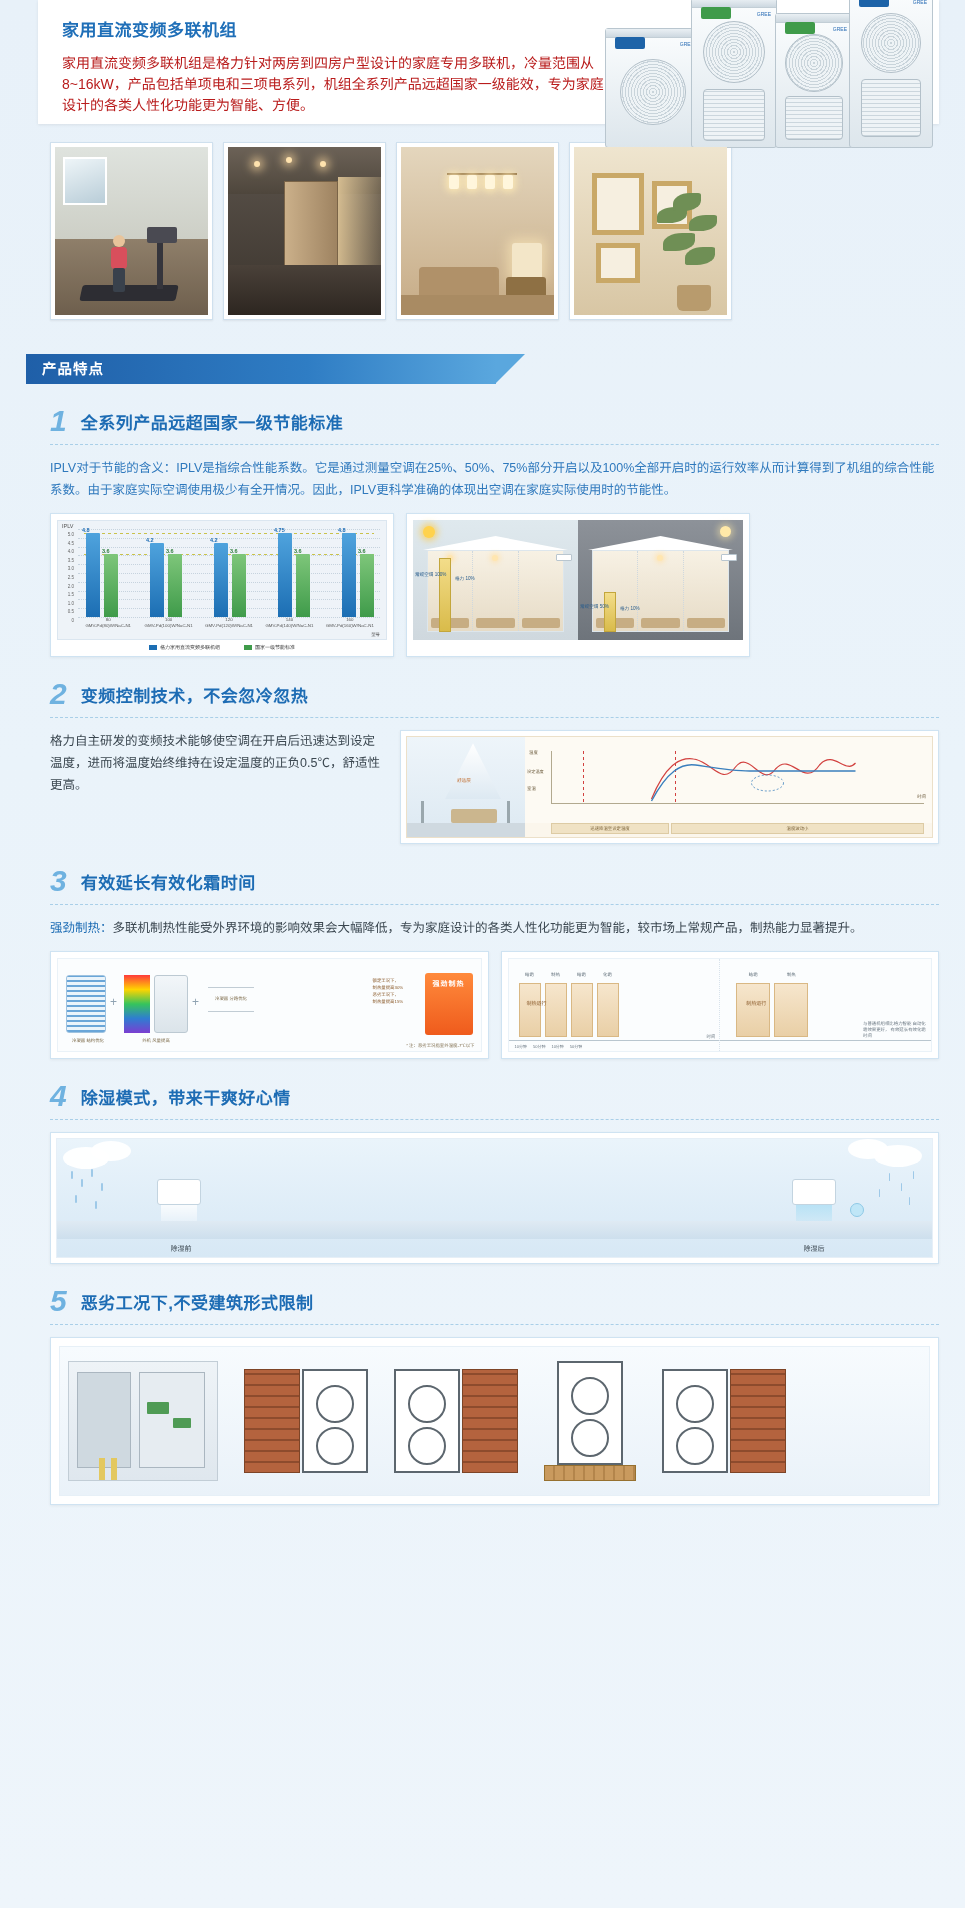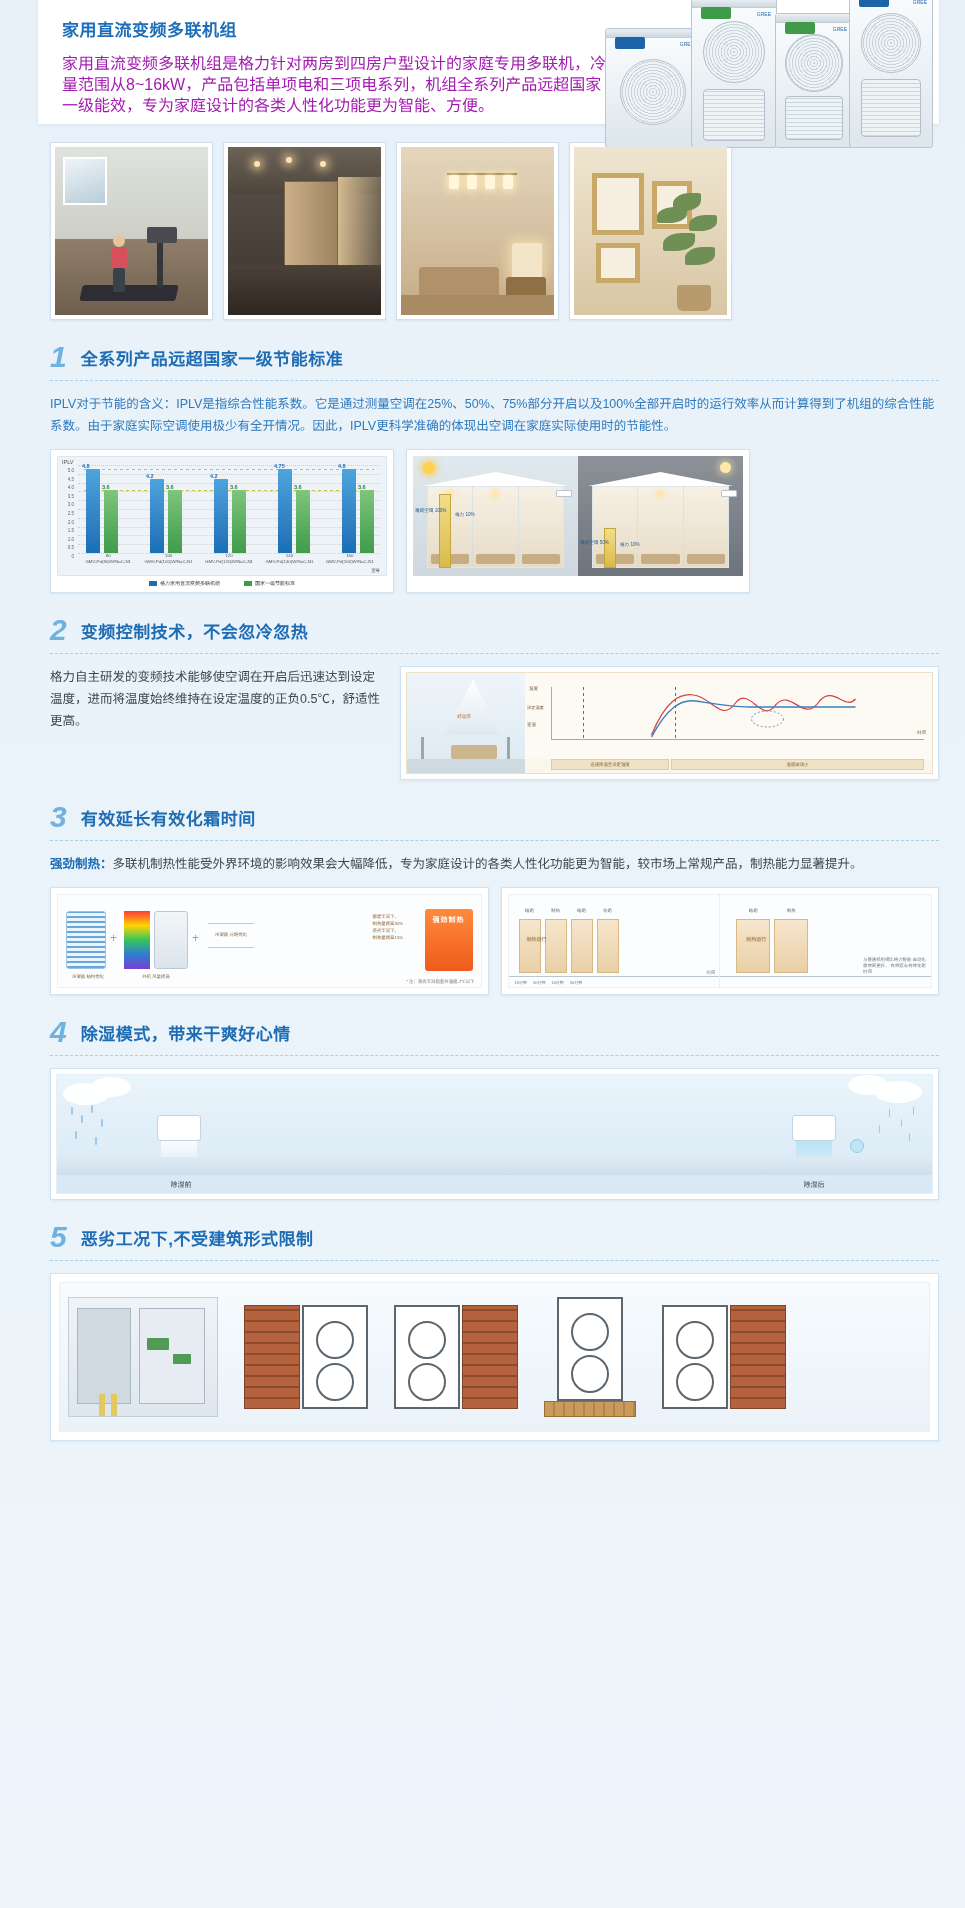--- a/index.html
+++ b/index.html
@@ -30,21 +30,21 @@
     border-bottom:34px solid transparent;
   }
 
   
   .hero {
     position:relative; margin:0 26px 0 38px; background:#fff; height:124px;
     box-shadow:0 1px 3px rgba(0,0,0,.08);
   }
   .hero-text { padding:16px 330px 0 24px; }
   .hero-title { color:#1f6fb8; font-size:17px; font-weight:bold; margin-bottom:12px; letter-spacing:.5px;}
-  .hero-desc { font-size:16px; line-height:21px; color:#a21caf; }
+  .hero-desc { font-size:14px; line-height:21px; color:#b91c1c; }
   .hero-units { position:absolute; right:4px; top:-42px; width:330px; height:190px; }
 
   
   .unit { position:absolute; bottom:0; background:linear-gradient(180deg,#fbfdfe,#dde6ec); border:1px solid #b9c6cf; border-radius:3px; }
   .unit .grille { position:absolute; border-radius:50%; background:
       repeating-radial-gradient(circle at 50% 50%, #c9d4db 0 1px, #eef3f6 1px 3px);
       border:1px solid #b3c0c9; }
   .unit .top { position:absolute; left:0; right:0; top:0; height:9px; background:linear-gradient(180deg,#eaf0f4,#cdd8e0); border-bottom:1px solid #c2ced6;}
   .unit .label { position:absolute; right:5px; top:12px; font-size:5px; color:#2a6db5; }
   .u1 { left:0; width:95px; height:120px; }
@@ -121,21 +121,21 @@
   .sec-head:after{ content:""; position:absolute; right:-29px; top:0; border-left:30px solid #5aa7de; border-bottom:30px solid transparent; }
 
   
   .feature { margin:0 26px 0 50px; padding-top:24px; }
   .f-title { display:flex; align-items:flex-end; gap:14px; }
   .f-num { color:#6fb2e0; font-size:30px; font-weight:bold; font-style:italic; line-height:26px; }
   .f-name { color:#1d6cb4; font-size:17px; font-weight:bold; letter-spacing:.5px; }
   .f-sep { margin:10px 0 12px 0; border-top:1px dashed #a9cfe8; }
   .f-body { font-size:12.5px; line-height:22px; color:#3b4750; }
   .f-body.blue { color:#2f79bd; }
-  .b-strong { color:#1d6cb4; font-weight:bold; }
+  .b-strong { color:#1d6cb4; font-weight:normal; }
   .two-col { display:flex; gap:26px; }
   .two-col > div { flex:1; }
 
   
   .charts { display:flex; gap:12px; margin-top:12px; }
   .chart-box { width:344px; background:#fff; border:1px solid #cfe3f2; padding:6px; box-shadow:0 1px 3px rgba(0,0,0,.06); }
   .chart-area { position:relative; height:120px; background:#eef3f8; border:1px solid #dbe6f0; }
   .chart-area .ylab{position:absolute;left:4px;top:2px;font-size:5.5px;color:#555;}
   .yticks{position:absolute;left:4px;top:10px;font-size:4.5px;color:#666;line-height:8.6px;text-align:right;width:12px;}
   .plot{position:absolute;left:20px;right:6px;top:8px;bottom:22px;}
@@ -331,20 +331,21 @@
           <div class="leaf" style="left:18px;top:4px;width:28px;height:18px"></div>
           <div class="leaf" style="left:34px;top:26px;width:28px;height:16px"></div>
           <div class="leaf" style="left:8px;top:44px;width:32px;height:18px"></div>
           <div class="leaf" style="left:30px;top:58px;width:30px;height:18px"></div>
         </div>
         <div class="pot"></div>
       </div>
     </div>
   </div>
 
+  <div class="sec-head">产品特点</div>
 
   <div class="feature">
     <div class="f-title">
       <div class="f-num">1</div>
       <div class="f-name">全系列产品远超国家一级节能标准</div>
     </div>
     <div class="f-sep"></div>
     <div class="f-body blue">IPLV对于节能的含义：IPLV是指综合性能系数。它是通过测量空调在25%、50%、75%部分开启以及100%全部开启时的运行效率从而计算得到了机组的综合性能系数。由于家庭实际空调使用极少有全开情况。因此，IPLV更科学准确的体现出空调在家庭实际使用时的节能性。</div>
 
     <div class="charts">

